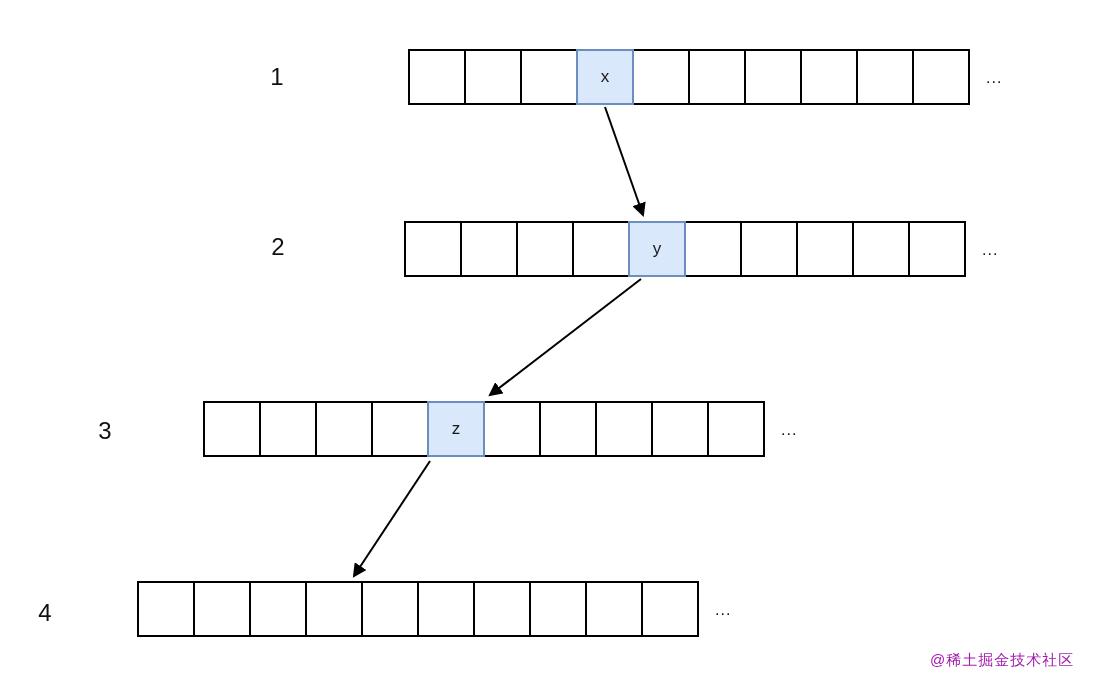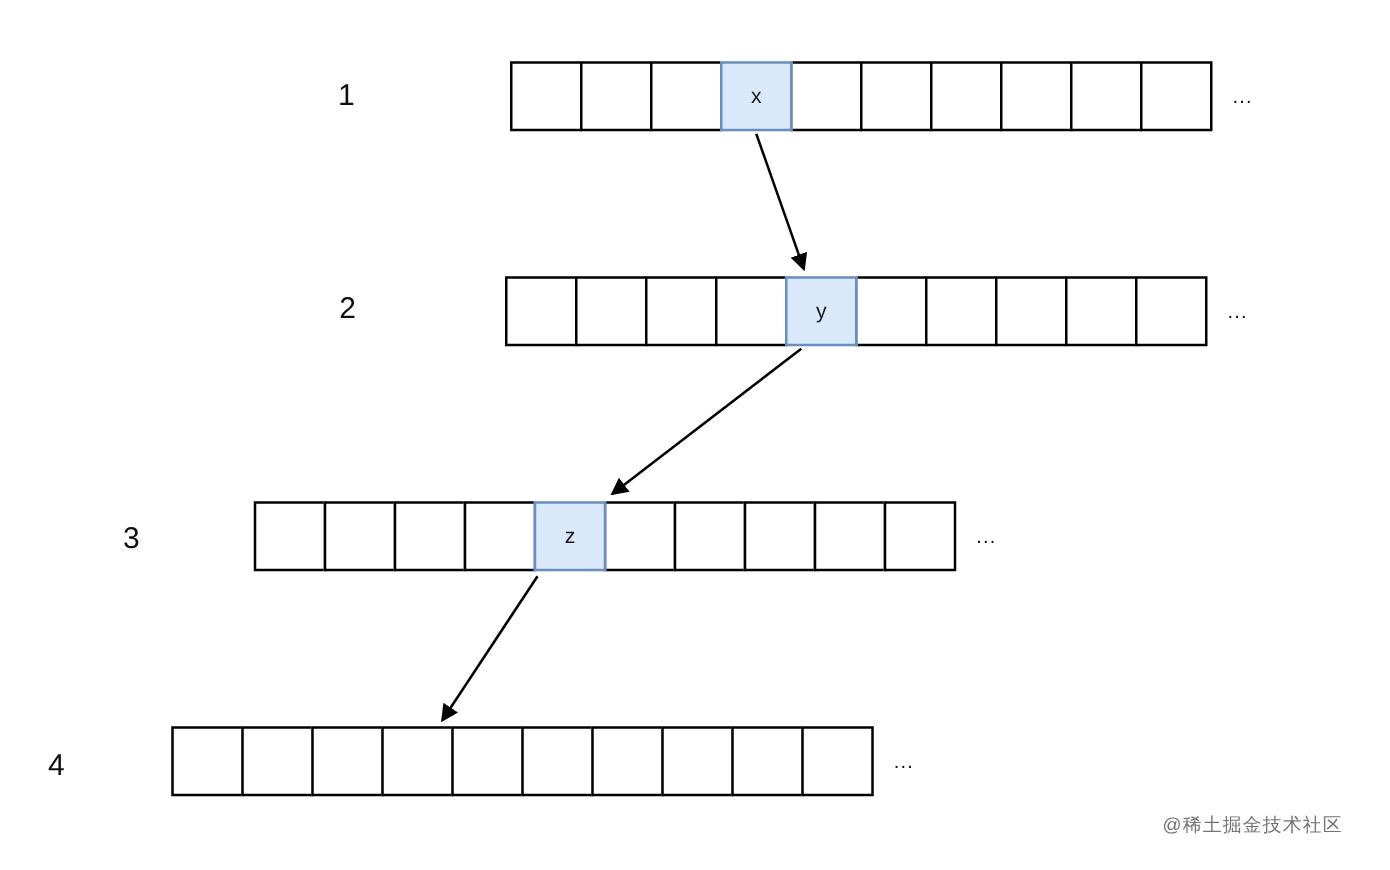--- a/index.html
+++ b/index.html
@@ -45,21 +45,21 @@
     position:absolute;
     font-size:16px;
     color:#111111;
     letter-spacing:1px;
     line-height:1.4;
   }
   .watermark{
     position:absolute;
     left:930px;top:651px;
     font-size:15px;
-    color:#737373;
+    color:#a21caf;
     letter-spacing:1px;
   }
 </style>
 </head>
 <body>
 
 <div class="canvas">
   <svg class="arrows-layer" width="1112" height="696" viewBox="0 0 1112 696" xmlns="http://www.w3.org/2000/svg">
     <defs>
       <marker id="arrowhead" viewBox="0 0 10 10" refX="8.5" refY="5" markerWidth="7" markerHeight="7" orient="auto-start-reverse">

